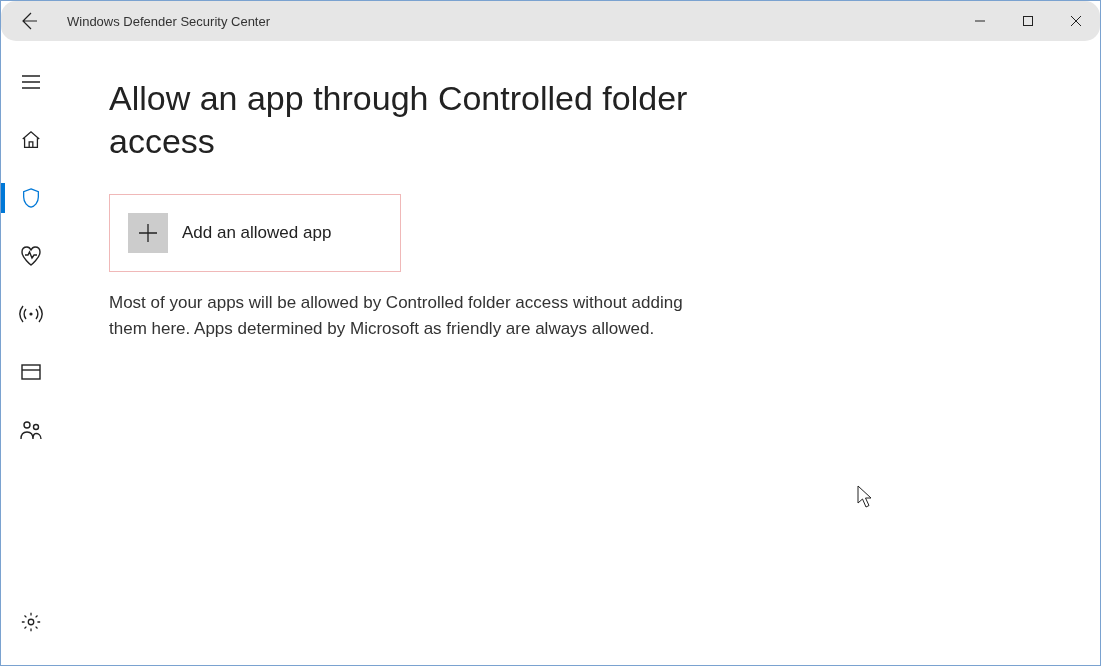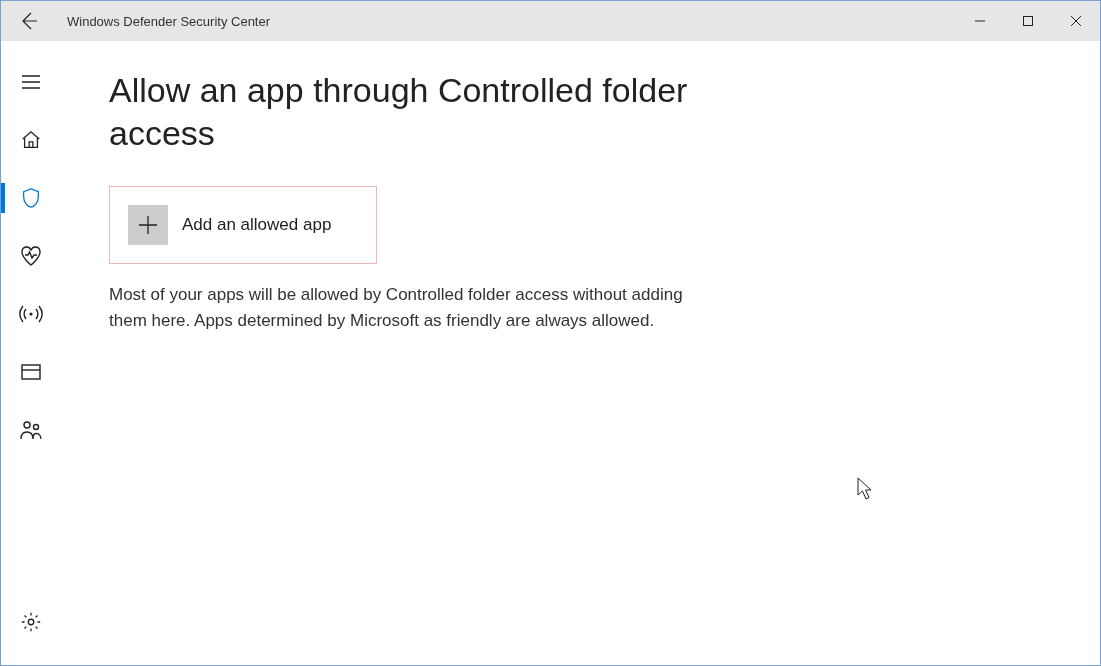--- a/index.html
+++ b/index.html
@@ -15,20 +15,21 @@
       border: 1px solid #7aa2d0;
       position: relative;
       overflow: hidden;
     }
     .titlebar {
       height: 40px;
       background: #e6e6e6;
       display: flex;
       align-items: center;
       padding-left: 8px;
+      border-radius: 15px;
     }
     .titlebar .back-btn {
       width: 40px;
       height: 40px;
       display: flex;
       align-items: center;
       justify-content: center;
       cursor: pointer;
     }
     .titlebar .title {
@@ -81,40 +82,41 @@
     }
     .sidebar .nav-item.active svg { stroke: #0078d7; }
     .sidebar .settings-item {
       margin-top: auto;
       margin-bottom: 18px;
     }
     .main {
       flex: 1;
       padding: 28px 25px 0 48px;
       position: relative;
+      margin-top: 8px;
     }
     .page-title {
       font-size: 34px;
       font-weight: 300;
       color: #222;
       line-height: 1.25;
       max-width: 630px;
       margin-bottom: 18px;
     }
     .page-desc {
       font-size: 17px;
       color: #333;
       line-height: 1.55;
       max-width: 620px;
     }
     .add-app-wrap {
       border: 1px solid #f0b8b8;
       padding: 18px 0 18px 18px;
       margin-top: 32px;
-      width: 268px;
+      width: 292px;
     }
     .add-app-btn {
       display: flex;
       align-items: center;
       gap: 14px;
       cursor: pointer;
     }
     .add-app-btn .plus-box {
       width: 40px;
       height: 40px;

